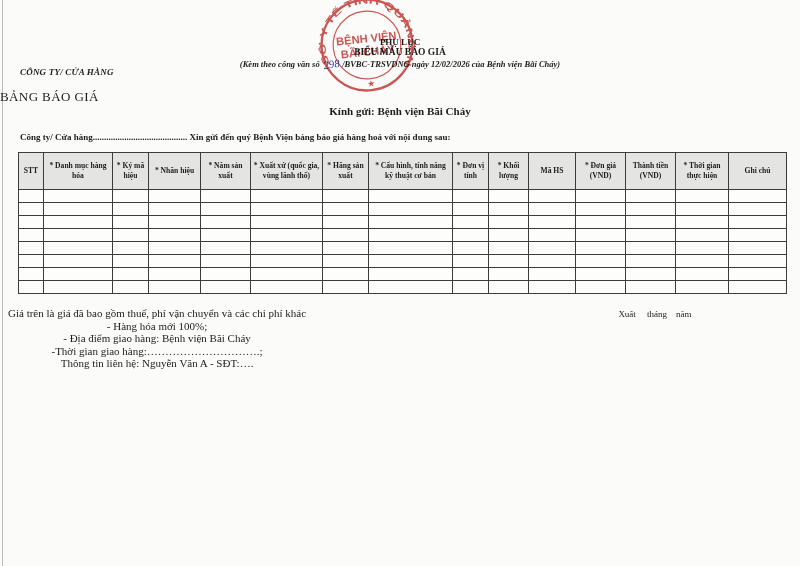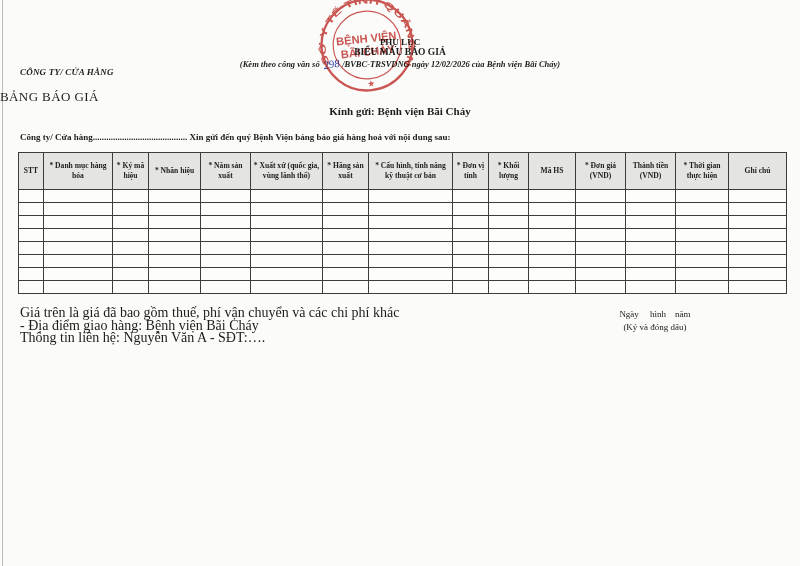--- a/index.html
+++ b/index.html
@@ -31,21 +31,21 @@
   table.quote{ position:absolute; left:18px; top:152px; width:768px;
     border-collapse:collapse; table-layout:fixed; }
   table.quote th, table.quote td{ border:1px solid #3c3c3c; }
   table.quote th{
     background:#e4e4e2; font-weight:bold; font-size:7.6px; line-height:1.3;
     text-align:center; vertical-align:middle; height:37px; padding:1px 2px;
     font-family:"Liberation Serif","DejaVu Serif",serif;
   }
   table.quote td{ height:13px; background:#fdfdfc; }
   
-  .footer-left{ position:absolute; left:20px; top:307px; font-size:14px; line-height:12.6px; }
+  .footer-left{ position:absolute; left:8px; top:307px; font-size:11px; line-height:12.6px;text-align:center; }
   .footer-left div{ white-space:pre; }
   .footer-right{ position:absolute; left:555px; top:308px; width:200px;
     text-align:center; font-size:9px; line-height:13px; }
   .footer-right div{ white-space:pre; }
 </style>
 </head>
 <body>
 
 <div class="scan-edge"></div>
 
@@ -248,20 +248,21 @@
         <td></td>
         <td></td>
         <td></td>
         <td></td>
       </tr>
     </tbody>
 </table>
 
 <div class="footer-left">
     <div>Giá trên là giá đã bao gồm thuế, phí vận chuyển và các chi phí khác</div>
+    <div>- Hàng hóa mới 100%;</div>
     <div>- Địa điểm giao hàng: Bệnh viện Bãi Cháy</div>
+    <div>-Thời gian giao hàng:………………………….;</div>
     <div>Thông tin liên hệ: Nguyễn Văn A - SĐT:….</div>
   </div>
 
 <div class="footer-right">
-  <div>Ngày     hình    năm</div>
-  <div>(Ký và đóng dấu)</div>
+  <div>Xuất     tháng    năm</div>
 </div>
 
 </body></html>

